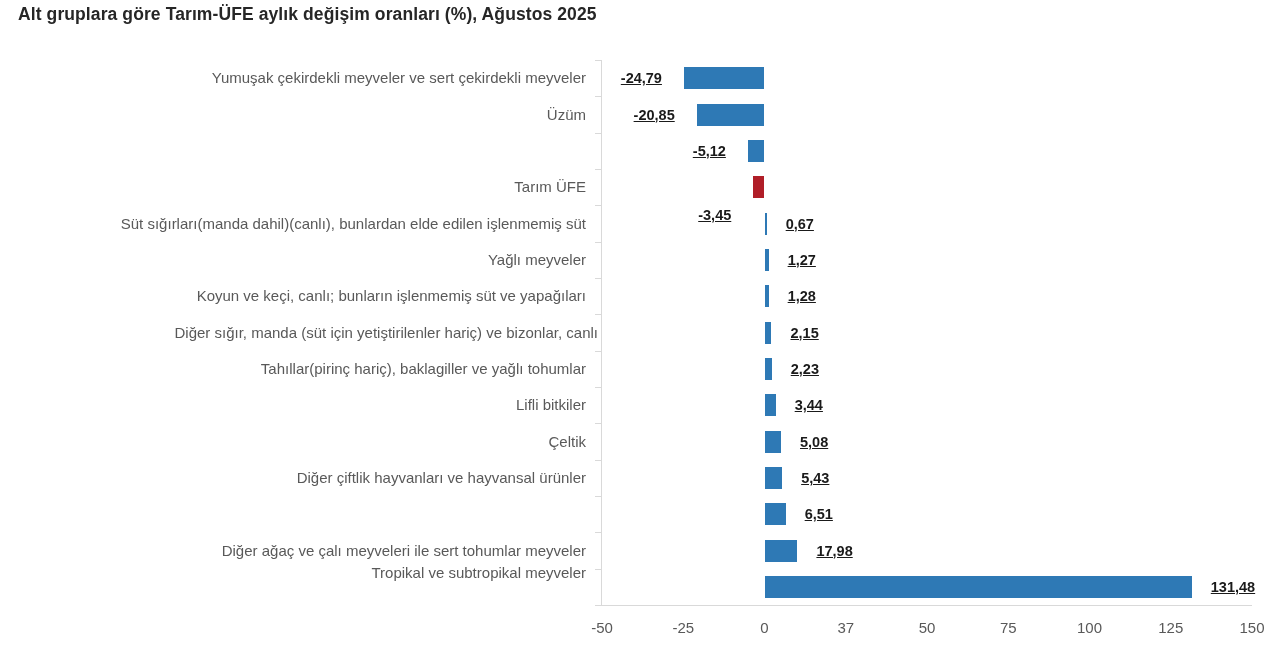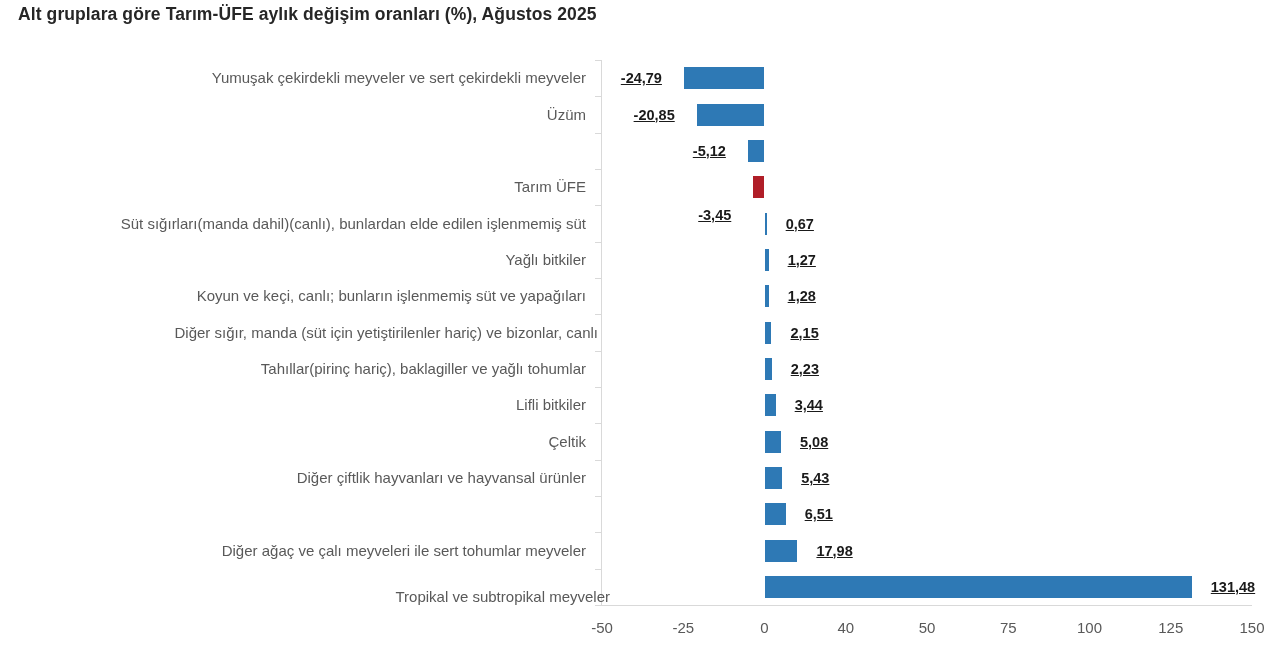--- a/index.html
+++ b/index.html
@@ -101,21 +101,21 @@
     <div class="bar" style="left: 696.737px; top: 103.5px; width: 67.7625px; height: 22px; background: rgb(46, 121, 181);"></div>
     <div class="val-label" style="left: 564.737px; width: 110px; top: 104.5px; text-align: right;">-20,85</div>
     <div class="bar" style="left: 747.86px; top: 139.833px; width: 16.64px; height: 22px; background: rgb(46, 121, 181);"></div>
     <div class="val-label" style="left: 615.86px; width: 110px; top: 140.833px; text-align: right;">-5,12</div>
     <div class="cat-label" style="left: 0px; width: 586px; top: 177.167px;">Tarım ÜFE</div>
     <div class="bar" style="left: 753.288px; top: 176.167px; width: 11.2125px; height: 22px; background: rgb(176, 30, 40);"></div>
     <div class="val-label" style="left: 621.288px; width: 110px; top: 177.167px; text-align: right; margin-top: 28px;">-3,45</div>
     <div class="cat-label" style="left: 0px; width: 586px; top: 213.5px;">Süt sığırları(manda dahil)(canlı), bunlardan elde edilen işlenmemiş süt</div>
     <div class="bar" style="left: 764.5px; top: 212.5px; width: 2.1775px; height: 22px; background: rgb(46, 121, 181);"></div>
     <div class="val-label" style="left: 785.678px; top: 213.5px; text-align: left;">0,67</div>
-    <div class="cat-label" style="left: 0px; width: 586px; top: 249.833px;">Yağlı bitkiler</div>
+    <div class="cat-label" style="left: 0px; width: 586px; top: 249.833px;">Yağlı meyveler</div>
     <div class="bar" style="left: 764.5px; top: 248.833px; width: 4.1275px; height: 22px; background: rgb(46, 121, 181);"></div>
     <div class="val-label" style="left: 787.628px; top: 249.833px; text-align: left;">1,27</div>
     <div class="cat-label" style="left: 0px; width: 586px; top: 286.167px;">Koyun ve keçi, canlı; bunların işlenmemiş süt ve yapağıları</div>
     <div class="bar" style="left: 764.5px; top: 285.167px; width: 4.16px; height: 22px; background: rgb(46, 121, 181);"></div>
     <div class="val-label" style="left: 787.66px; top: 286.167px; text-align: left;">1,28</div>
     <div class="cat-label" style="left: 12px; width: 586px; top: 322.5px;">Diğer sığır, manda (süt için yetiştirilenler hariç) ve bizonlar, canlı</div>
     <div class="bar" style="left: 764.5px; top: 321.5px; width: 6.9875px; height: 22px; background: rgb(46, 121, 181);"></div>
     <div class="val-label" style="left: 790.487px; top: 322.5px; text-align: left;">2,15</div>
     <div class="cat-label" style="left: 0px; width: 586px; top: 358.833px;">Tahıllar(pirinç hariç), baklagiller ve yağlı tohumlar</div>
     <div class="bar" style="left: 764.5px; top: 357.833px; width: 7.2475px; height: 22px; background: rgb(46, 121, 181);"></div>
@@ -127,25 +127,25 @@
     <div class="bar" style="left: 764.5px; top: 430.5px; width: 16.51px; height: 22px; background: rgb(46, 121, 181);"></div>
     <div class="val-label" style="left: 800.01px; top: 431.5px; text-align: left;">5,08</div>
     <div class="cat-label" style="left: 0px; width: 586px; top: 467.833px;">Diğer çiftlik hayvanları ve hayvansal ürünler</div>
     <div class="bar" style="left: 764.5px; top: 466.833px; width: 17.6475px; height: 22px; background: rgb(46, 121, 181);"></div>
     <div class="val-label" style="left: 801.148px; top: 467.833px; text-align: left;">5,43</div>
     <div class="bar" style="left: 764.5px; top: 503.167px; width: 21.1575px; height: 22px; background: rgb(46, 121, 181);"></div>
     <div class="val-label" style="left: 804.658px; top: 504.167px; text-align: left;">6,51</div>
     <div class="cat-label" style="left: 0px; width: 586px; top: 540.5px;">Diğer ağaç ve çalı meyveleri ile sert tohumlar meyveler</div>
     <div class="bar" style="left: 764.5px; top: 539.5px; width: 32.9225px; height: 22px; background: rgb(46, 121, 181);"></div>
     <div class="val-label" style="left: 816.423px; top: 540.5px; text-align: left;">17,98</div>
-    <div class="cat-label" style="left: 0px; width: 586px; top: 587px; margin-left: 24px;">Tropikal ve subtropikal meyveler</div>
+    <div class="cat-label" style="left: 0px; width: 586px; top: 563px;">Tropikal ve subtropikal meyveler</div>
     <div class="bar" style="left: 764.5px; top: 575.833px; width: 427.31px; height: 22px; background: rgb(46, 121, 181);"></div>
     <div class="val-label" style="left: 1210.81px; top: 576.833px; text-align: left;">131,48</div>
     <div class="x-tick-label" style="left: 567px; top: 618px;">-50</div>
     <div class="x-tick-label" style="left: 648.25px; top: 618px;">-25</div>
     <div class="x-tick-label" style="left: 729.5px; top: 618px;">0</div>
-    <div class="x-tick-label" style="left: 810.75px; top: 618px;">40</div>
+    <div class="x-tick-label" style="left: 810.75px; top: 618px;">37</div>
     <div class="x-tick-label" style="left: 892px; top: 618px;">50</div>
     <div class="x-tick-label" style="left: 973.25px; top: 618px;">75</div>
     <div class="x-tick-label" style="left: 1054.5px; top: 618px;">100</div>
     <div class="x-tick-label" style="left: 1135.75px; top: 618px;">125</div>
     <div class="x-tick-label" style="left: 1217px; top: 618px;">150</div>
   </div>
 
 </body></html>

